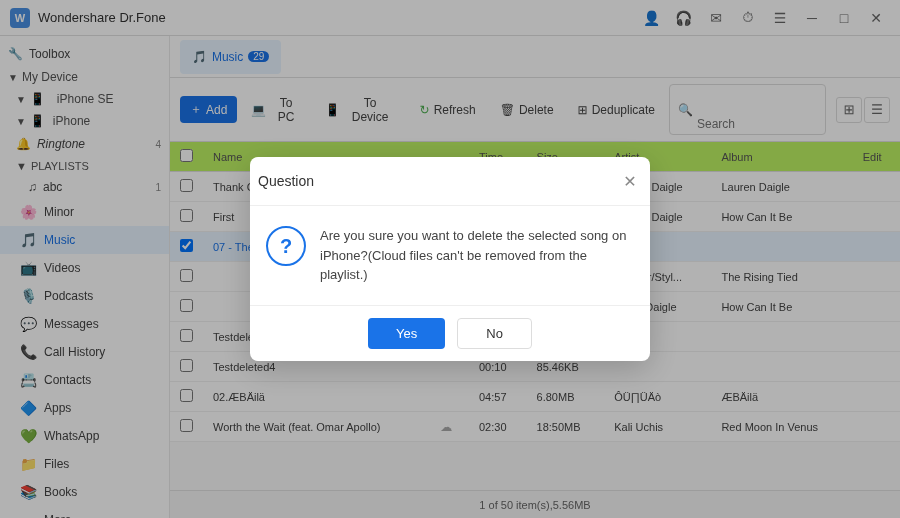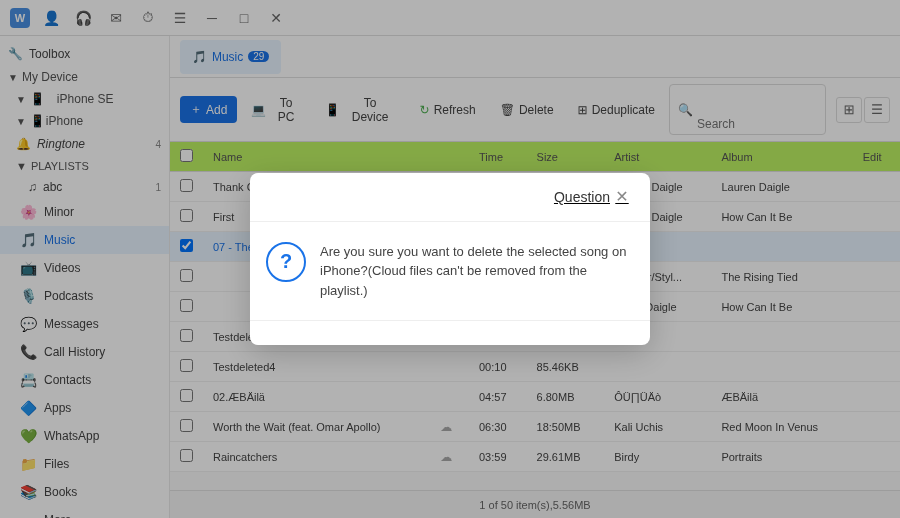--- a/index.html
+++ b/index.html
@@ -54,38 +54,39 @@
     tbody td { padding: 7px 10px; color: #444; font-size: 11px; }
     .checkbox-col { width: 30px; }
     .cloud-icon { color: #aaa; font-size: 12px; }
 
     
     .status-bar { height: 28px; background: #f5f5f5; border-top: 1px solid #e0e0e0; display: flex; align-items: center; justify-content: center; color: #666; font-size: 11px; }
 
     
     .modal-overlay { position: fixed; top: 0; left: 0; width: 100%; height: 100%; background: rgba(0,0,0,0.3); display: flex; align-items: center; justify-content: center; z-index: 100; }
     .modal { background: #fff; border-radius: 8px; width: 400px; box-shadow: 0 8px 32px rgba(0,0,0,0.2); overflow: hidden; }
-    .modal-header { display: flex; align-items: center; justify-content: flex-end; padding: 12px 16px; border-bottom: 1px solid #eee; text-decoration: underline; }
+    .modal-header { display: flex; align-items: center; justify-content: space-between; padding: 12px 8px; border-bottom: 1px solid #eee; }
     .modal-title { font-size: 14px; font-weight: 500; color: #333; }
     .modal-close { width: 24px; height: 24px; border: none; background: none; cursor: pointer; color: #888; font-size: 16px; display: flex; align-items: center; justify-content: center; border-radius: 4px; }
     .modal-body { padding: 20px 16px; display: flex; align-items: flex-start; gap: 14px; }
     .modal-icon { width: 40px; height: 40px; border-radius: 50%; border: 2px solid #1a73e8; display: flex; align-items: center; justify-content: center; color: #1a73e8; font-size: 20px; font-weight: bold; flex-shrink: 0; }
     .modal-text { font-size: 13px; color: #444; line-height: 1.5; }
     .modal-footer { padding: 12px 16px; display: flex; justify-content: center; gap: 12px; border-top: 1px solid #eee; }
     .btn-yes { background: #1a73e8; color: #fff; border: none; border-radius: 4px; padding: 7px 28px; font-size: 13px; cursor: pointer; }
     .btn-no { background: #fff; color: #333; border: 1px solid #ddd; border-radius: 4px; padding: 7px 28px; font-size: 13px; cursor: pointer; }
     .sidebar-ringtone { display: flex; align-items: center; padding: 5px 8px 5px 16px; gap: 6px; cursor: pointer; color: #444; font-size: 12px; }
     .playlists-header { display: flex; align-items: center; padding: 4px 8px 4px 16px; gap: 4px; cursor: pointer; color: #555; font-size: 11px; font-weight: 500; }
     .playlist-item { display: flex; align-items: center; padding: 4px 8px 4px 28px; gap: 6px; cursor: pointer; color: #444; font-size: 12px; }
   </style>
 </head>
 <body>
 
 <div class="title-bar">
   <div class="title-bar-logo">W</div>
+  <span class="title-bar-title">Wondershare Dr.Fone</span>
   <div class="title-bar-controls">
     <button class="title-bar-btn">👤</button>
     <button class="title-bar-btn">🎧</button>
     <button class="title-bar-btn">✉</button>
     <button class="title-bar-btn">⏱</button>
     <button class="title-bar-btn">☰</button>
     <button class="title-bar-btn">─</button>
     <button class="title-bar-btn">□</button>
     <button class="title-bar-btn close">✕</button>
   </div>
@@ -105,21 +106,21 @@
       <span>My Device</span>
     </div>
     <div class="sidebar-group-header" style="padding-left: 16px;">
       <span class="caret">▼</span>
       <span>📱</span>
       <span style="margin-left:12px;">iPhone SE</span>
     </div>
     <div class="sidebar-group-header" style="padding-left: 16px;">
       <span class="caret">▼</span>
       <span>📱</span>
-      <span style="margin-left:1px;">iPhone</span>
+      <span style="margin-left:8px;">iPhone</span>
     </div>
 
     <div class="sidebar-ringtone">
       <span>🔔</span>
       <span style="flex:1;font-style:italic;">Ringtone</span>
       <span style="color:#888;font-size:10px;">4</span>
     </div>
     <div class="playlists-header">
       <span>▼</span>
       <span>PLAYLISTS</span>
@@ -355,38 +356,24 @@
       <td></td>
     </tr>
             <tr>
       <td class="checkbox-col">
         <input type="checkbox" style="">
       </td>
       <td style="color:#444">Worth the Wait (feat. Omar Apollo)</td>
       <td>
         <span class="cloud-icon">☁</span>
       </td>
-      <td>06:30</td>
+      <td>02:30</td>
       <td>18:50MB</td>
       <td>Kali Uchis</td>
       <td>Red Moon In Venus</td>
-      <td></td>
-    </tr>
-            <tr>
-      <td class="checkbox-col">
-        <input type="checkbox" style="">
-      </td>
-      <td style="color:#444">Raincatchers</td>
-      <td>
-        <span class="cloud-icon">☁</span>
-      </td>
-      <td>03:59</td>
-      <td>29.61MB</td>
-      <td>Birdy</td>
-      <td>Portraits</td>
       <td></td>
     </tr>
           </tbody>
       </table>
     </div>
 
     <div class="status-bar">
       <span>1 of 50 item(s),5.56MB</span>
     </div>
   </div>
@@ -396,15 +383,17 @@
   <div class="modal">
     <div class="modal-header">
       <span class="modal-title">Question</span>
       <button class="modal-close">✕</button>
     </div>
     <div class="modal-body">
       <div class="modal-icon">?</div>
       <div class="modal-text">Are you sure you want to delete the selected song on iPhone?(Cloud files can't be removed from the playlist.)</div>
     </div>
     <div class="modal-footer">
+      <button class="btn-yes">Yes</button>
+      <button class="btn-no">No</button>
     </div>
   </div>
 </div>
 
 </body></html>

